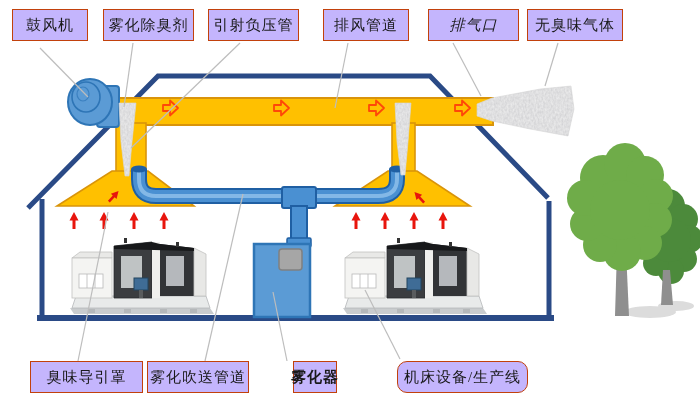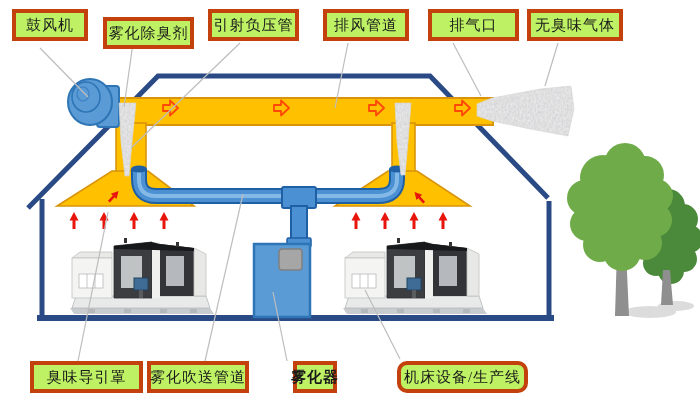--- a/index.html
+++ b/index.html
@@ -2,21 +2,21 @@
 <html style="--duct: #FFC000; --duct-border: #D9940A; --pipe: #4A90D2; --pipe-dark: #1F5FA3; --pipe-light: #8ABCE9; --equip-blue: #5B9BD5; --equip-border: #2E75B6; --building: #2A4A86; --red: #E8150D; --flow-arrow: #FF4708; --tree-light: #6FAC49; --tree-dark: #4C8A3B; --leader: #BDBDBD; --mist: #F0F0F0; --panel-gray: #A6A6A6;"><head>
 <meta charset="utf-8">
 <style>
   html,body{margin:0;padding:0;background:#ffffff;}
   .stage{
     position:relative;width:700px;height:400px;background:#ffffff;overflow:hidden;
     font-family:"Liberation Serif","DejaVu Serif",serif;
   }
   .stage svg{position:absolute;left:0;top:0;}
   .lbl{
-    position:absolute;height:32px;background:#bef264;border:4px solid #c2410c;
+    position:absolute;height:32px;background:#c4b5fd;border:1px solid #c2410c;
     display:flex;align-items:center;justify-content:center;
     font-size:15px;color:#1a1a1a;letter-spacing:1px;white-space:nowrap;
     box-sizing:border-box;z-index:5;
   }
 </style>
 </head>
 <body>
 
 <div class="stage">
 
@@ -179,30 +179,30 @@
     <line x1="78" y1="361" x2="108" y2="212"></line>
     <line x1="205" y1="361" x2="243" y2="194"></line>
     <line x1="287" y1="361" x2="273" y2="292"></line>
     <line x1="400" y1="359" x2="365" y2="290"></line>
   </g>
 </svg>
 
   <div class="lbl" style="left:12px;top:9px;width:76px;">
       <span>鼓风机</span>
     </div>
-  <div class="lbl" style="left:103px;top:9px;width:91px;margin-top:8px;">
+  <div class="lbl" style="left:103px;top:9px;width:91px;">
       <span>雾化除臭剂</span>
     </div>
   <div class="lbl" style="left:208px;top:9px;width:91px;">
       <span>引射负压管</span>
     </div>
   <div class="lbl" style="left:323px;top:9px;width:86px;font-family:Liberation Serif, serif;">
       <span>排风管道</span>
     </div>
-  <div class="lbl" style="left:428px;top:9px;width:91px;">
+  <div class="lbl" style="left:428px;top:9px;width:91px;font-style:italic;">
       <span>排气口</span>
     </div>
   <div class="lbl" style="left:527px;top:9px;width:96px;text-align:right;">
       <span>无臭味气体</span>
     </div>
 
   <div class="lbl" style="left:30px;top:361px;width:113px;">
       <span>臭味导引罩</span>
     </div>
   <div class="lbl" style="left:147px;top:361px;width:102px;align-items:center;">

